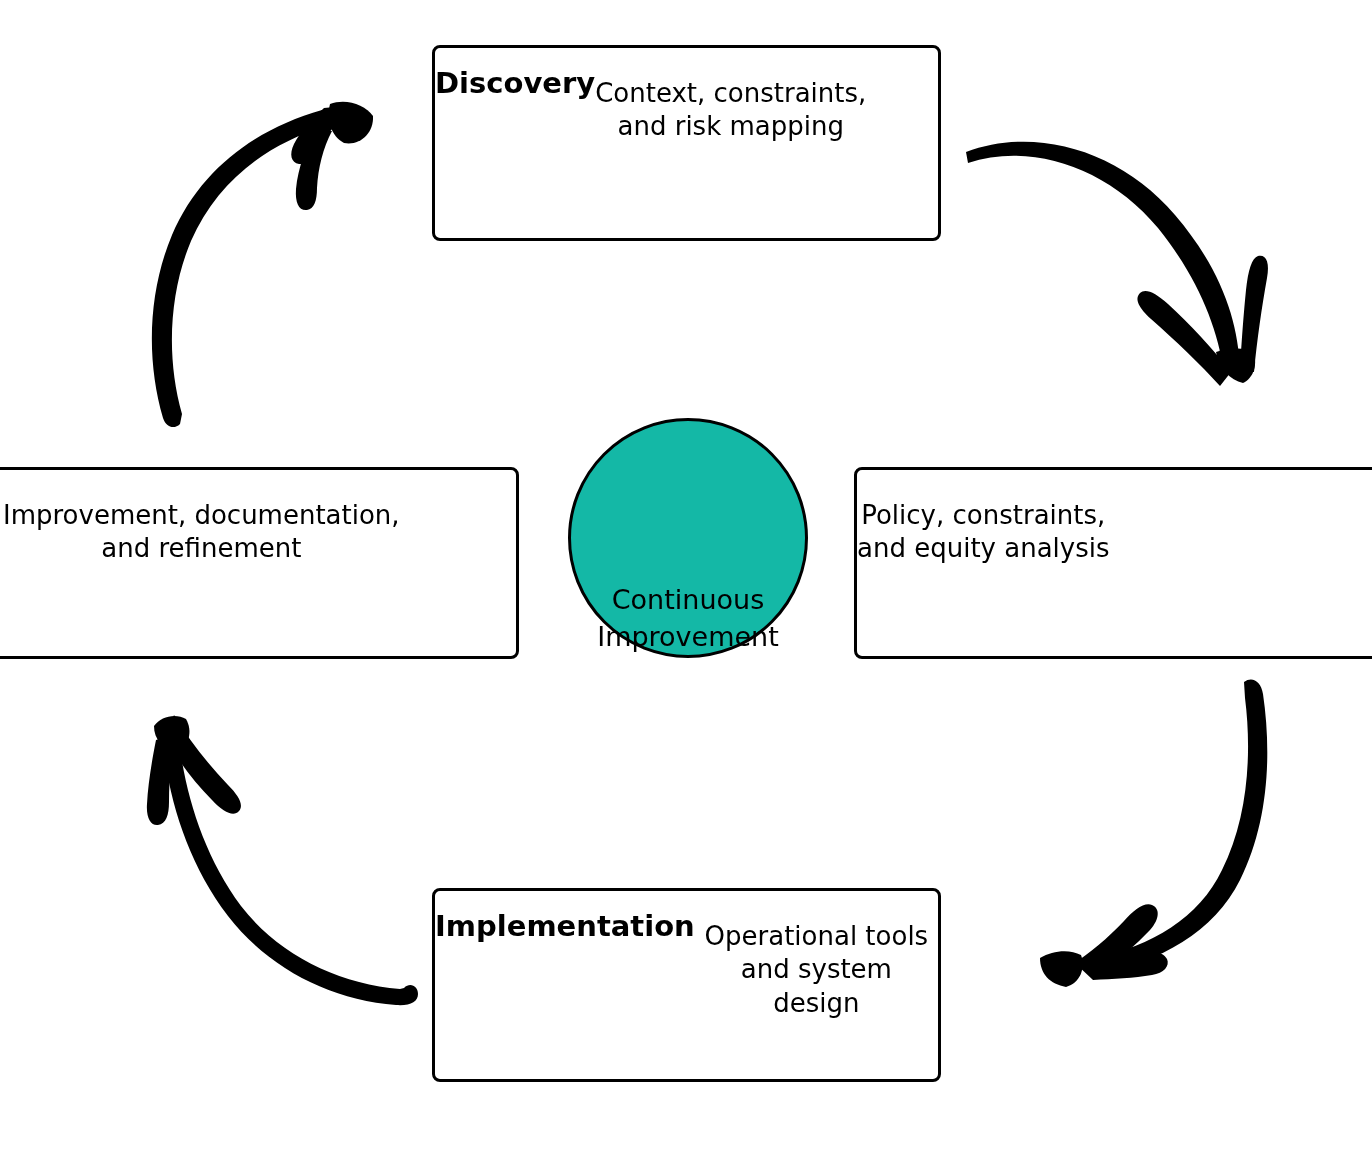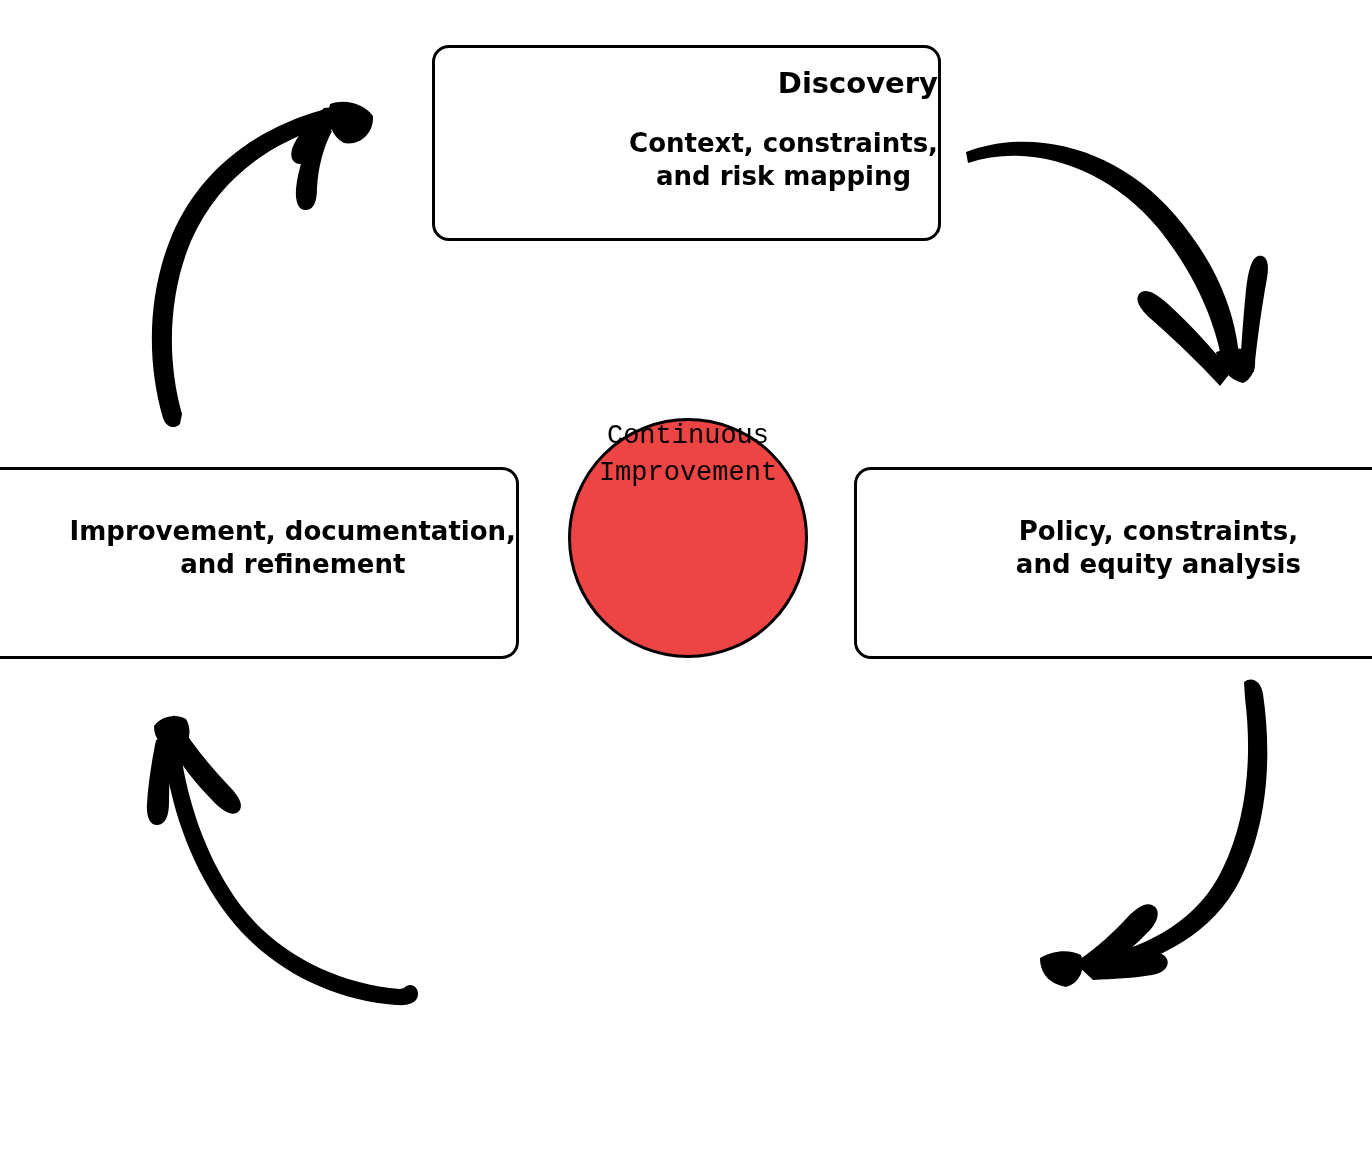--- a/index.html
+++ b/index.html
@@ -24,41 +24,40 @@
     left: 0;
     top: 0;
     width: 1372px;
     height: 1162px;
     pointer-events: none;
   }
   .node-box {
     position: absolute;
     box-sizing: border-box;
     border: 3px solid #000000;
-    border-radius: 17px;
+    border-radius: 8px;
     background: #ffffff;
     display: flex;
-    flex-direction: column;
-    align-items: flex-end;
+    align-items: flex-start;
     justify-content: flex-start;
     text-align: center;
     padding-top: 18px;
   }
   .node-title {
     font-size: 29px;
     font-weight: bold;
     line-height: 1.18;
     letter-spacing: 0px;
     white-space: nowrap;
   }
   .node-desc {
     font-size: 26px;
-    font-weight: bold;
+    font-weight: normal;
     line-height: 1.28;
-    margin-top: 27px;
+    margin-top: 11px;
     white-space: pre-line;
   }
   
   #box-discovery {
     left: 432px;
     top: 45px;
     width: 509px;
     height: 196px;
   }
   #box-assessment {
@@ -85,26 +84,25 @@
   
   #hub-circle {
     position: absolute;
     left: 568px;
     top: 418px;
     width: 240px;
     height: 240px;
     box-sizing: border-box;
     border: 3px solid #000000;
     border-radius: 50%;
-    background: #ef4444;
+    background: #14b8a6;
     display: flex;
-    align-items: flex-start;
+    align-items: flex-end;
     justify-content: center;
     text-align: center;
-    font-family: Liberation Mono, monospace;
   }
   #hub-label {
     font-size: 27px;
     line-height: 1.38;
     white-space: pre-line;
     margin-top: -3px;
   }
 </style>
 </head>
 <body>
@@ -230,20 +228,25 @@
     <div class="node-title">Discovery</div>
     <div class="node-desc">Context, constraints,
 and risk mapping</div>
   </div>
 
   <div class="node-box" id="box-assessment">
     <div class="node-desc">Policy, constraints,
 and equity analysis</div>
   </div>
 
+  <div class="node-box" id="box-implementation">
+    <div class="node-title">Implementation</div>
+    <div class="node-desc">Operational tools
+and system design</div>
+  </div>
 
   <div class="node-box" id="box-review">
     <div class="node-desc">Improvement, documentation,
 and refinement</div>
   </div>
 
   <div id="hub-circle">
     <div id="hub-label">Continuous
 Improvement</div>
   </div>

